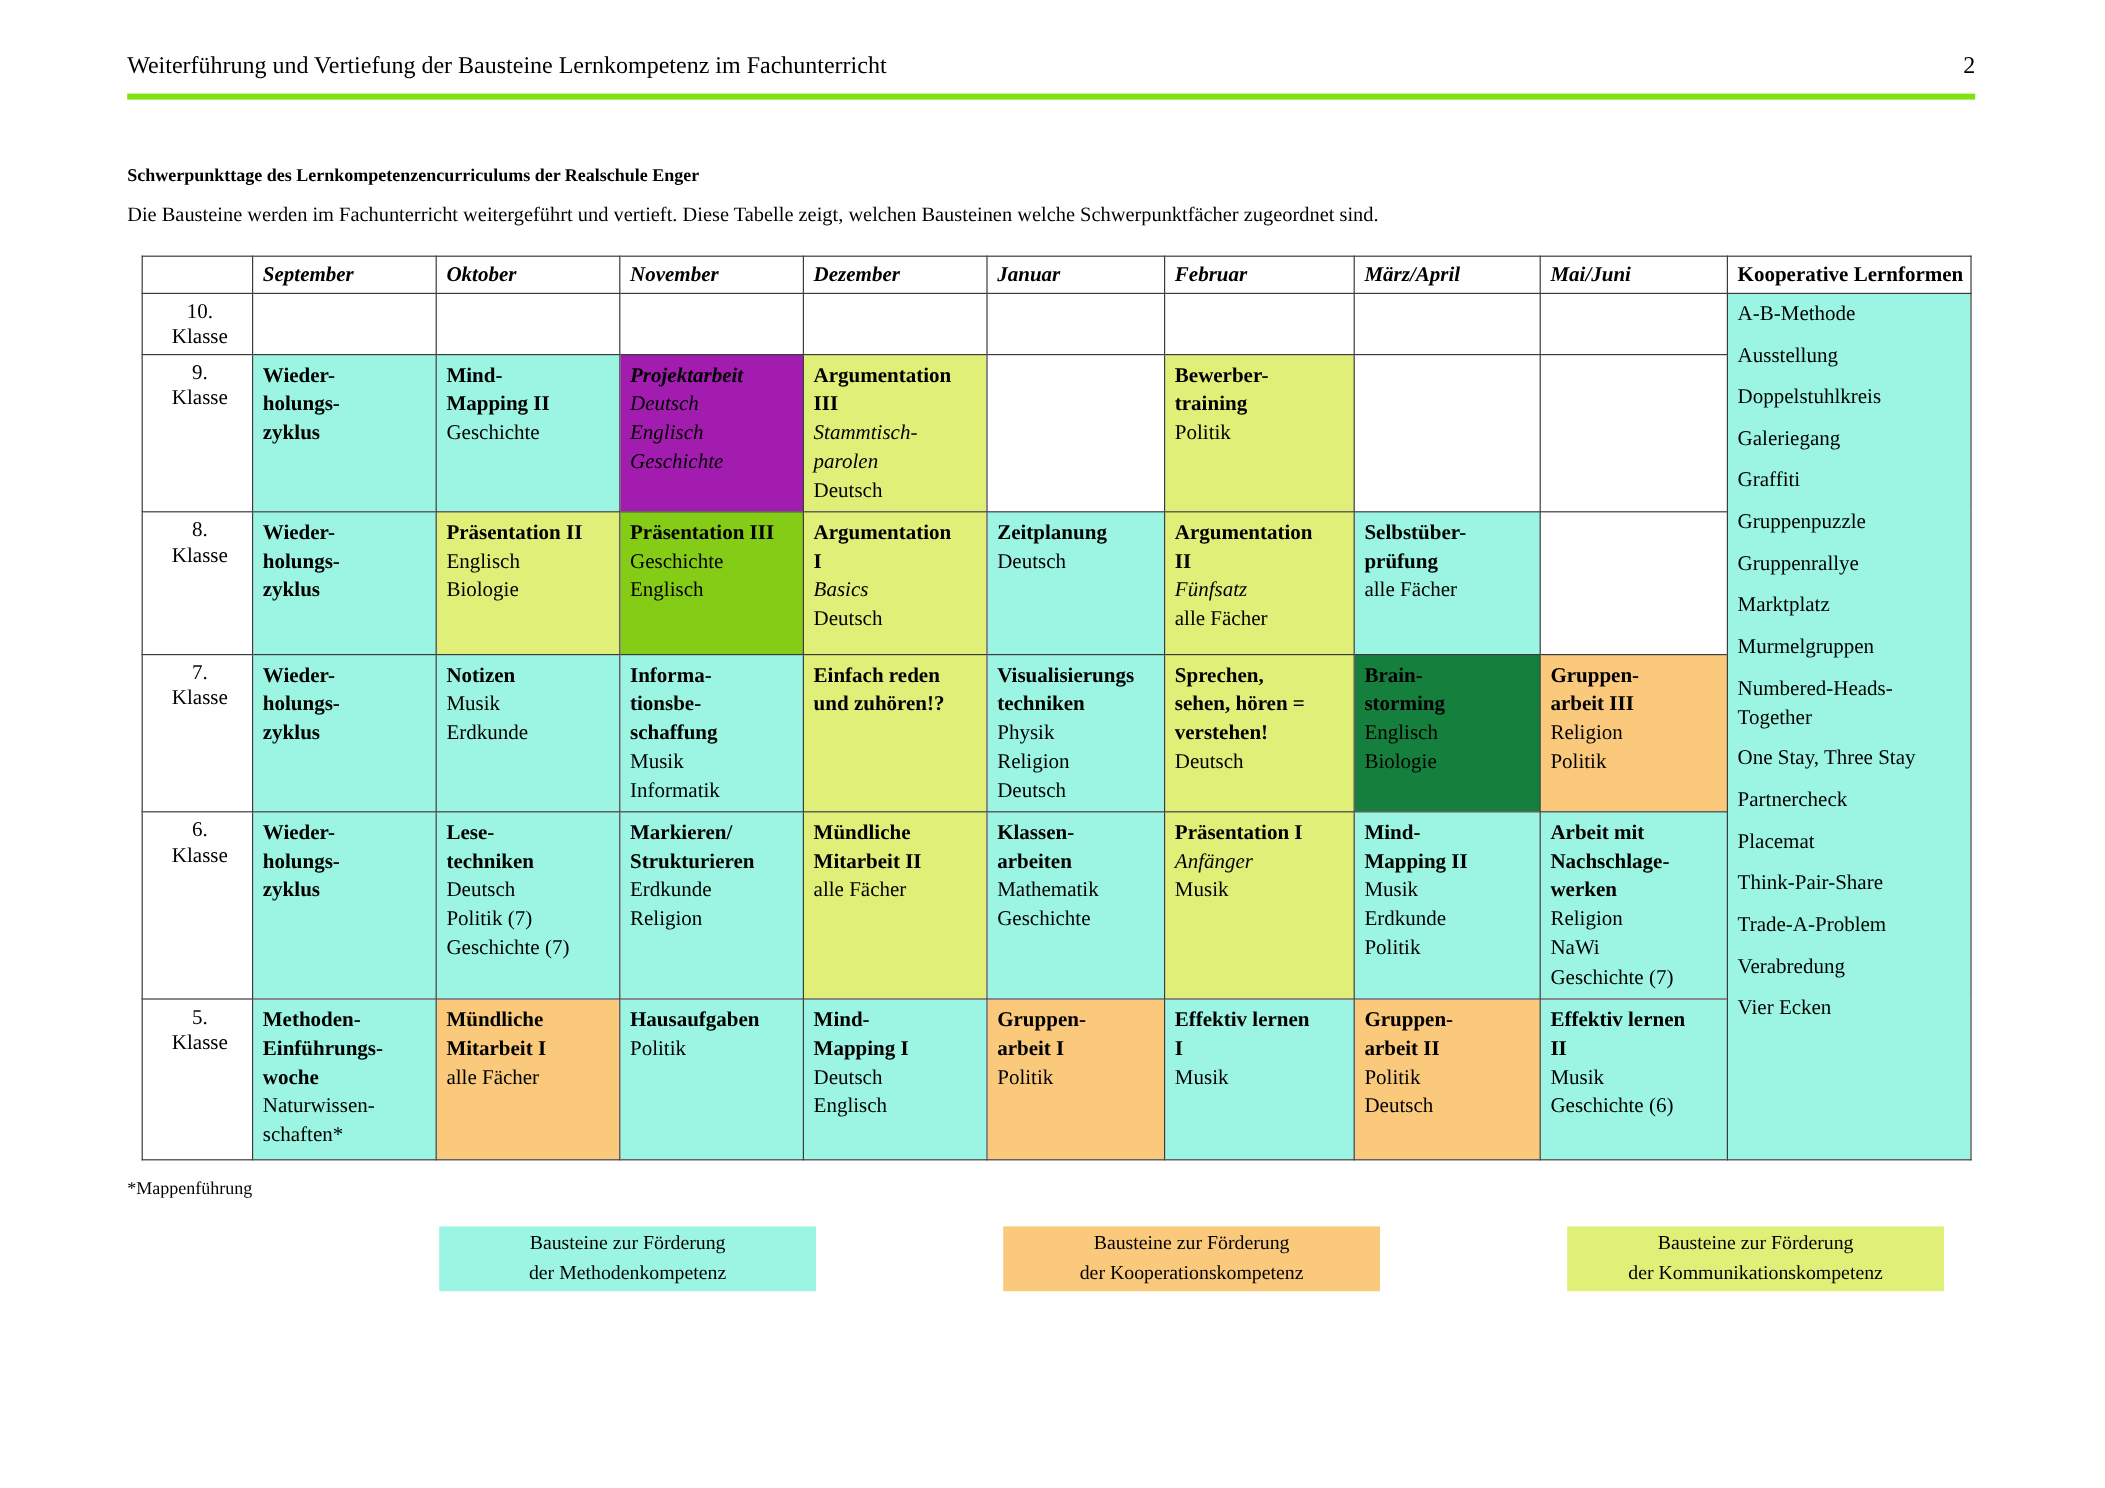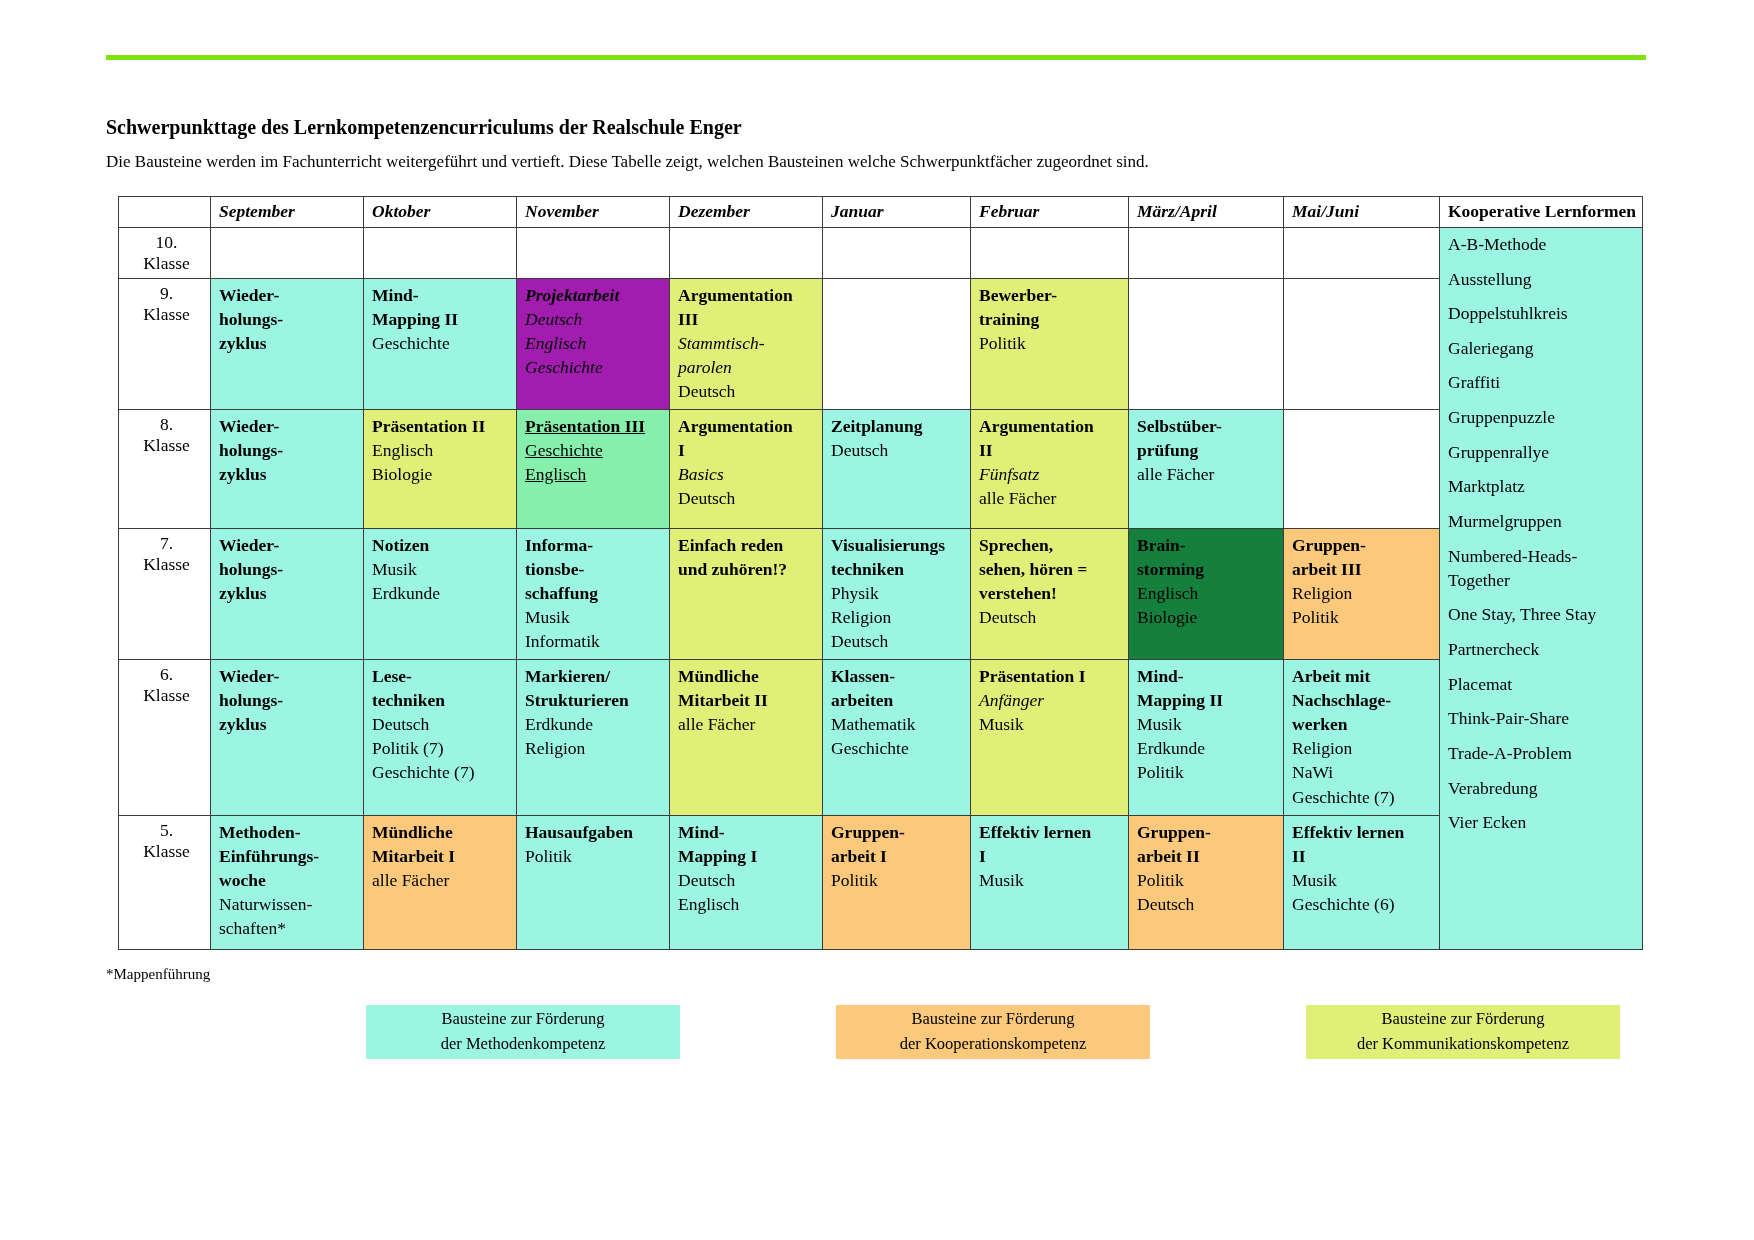--- a/index.html
+++ b/index.html
@@ -7,21 +7,21 @@
     width:1754px;height:1240px;overflow:hidden;
     font-family:"Liberation Serif","DejaVu Serif",serif;color:#000;
   }
   .page{padding:44px 108px 0 106px;box-sizing:border-box;}
 
   
   .hdr-row{display:flex;justify-content:space-between;align-items:baseline;font-size:20px;}
   .hdr-rule{height:5px;margin-top:11px;}
 
   
-  .section-heading{font-size:20px;font-weight:bold;margin:56px 0 0 0;}
+  .section-heading{font-size:15px;font-weight:bold;margin:56px 0 0 0;}
   .section-intro{font-size:17px;margin:13px 0 0 0;}
 
   
   table.curriculum{
     border-collapse:collapse;table-layout:fixed;margin:24px 0 0 12px;
     font-size:17.5px;
   }
   table.curriculum th,table.curriculum td{
     border:1.5px solid #3c3c3c;vertical-align:top;padding:4px 4px 4px 8px;
     overflow:hidden;
@@ -44,20 +44,24 @@
     width:314px;height:54px;display:flex;flex-direction:column;
     justify-content:center;align-items:center;font-size:16.5px;line-height:1.5;
   }
 </style>
 </head>
 <body>
 
 <div class="page">
 
   <header>
+    <div class="hdr-row">
+      <span>Weiterführung und Vertiefung der Bausteine Lernkompetenz im Fachunterricht</span>
+      <span>2</span>
+    </div>
     <div class="hdr-rule" style="background: rgb(127, 227, 18);"></div>
   </header>
 
   <main>
     <h1 class="section-heading">Schwerpunkttage des Lernkompetenzencurriculums der Realschule Enger</h1>
     <p class="section-intro">Die Bausteine werden im Fachunterricht weitergeführt und vertieft. Diese Tabelle zeigt, welchen Bausteinen welche Schwerpunktfächer zugeordnet sind.</p>
 
     <table class="curriculum">
       <colgroup id="curriculum-cols">
           <col style="width: 92px;">
@@ -164,21 +168,21 @@
             <td class="body-cell" style="background: rgb(155, 245, 226);">
               <div class="ln s-b">Wieder-</div>
               <div class="ln s-b">holungs-</div>
               <div class="ln s-b">zyklus</div>
             </td>
             <td class="body-cell" style="background: rgb(223, 239, 119);">
               <div class="ln s-b">Präsentation II</div>
               <div class="ln s-n">Englisch</div>
               <div class="ln s-n">Biologie</div>
             </td>
-            <td class="body-cell" style="background: #86efac; text-decoration: underline;">
+            <td class="body-cell" style="background: #84cc16;">
               <div class="ln s-b">Präsentation III</div>
               <div class="ln s-n">Geschichte</div>
               <div class="ln s-n">Englisch</div>
             </td>
             <td class="body-cell" style="background: rgb(223, 239, 119);">
               <div class="ln s-b">Argumentation</div>
               <div class="ln s-b">I</div>
               <div class="ln s-i">Basics</div>
               <div class="ln s-n">Deutsch</div>
             </td>

